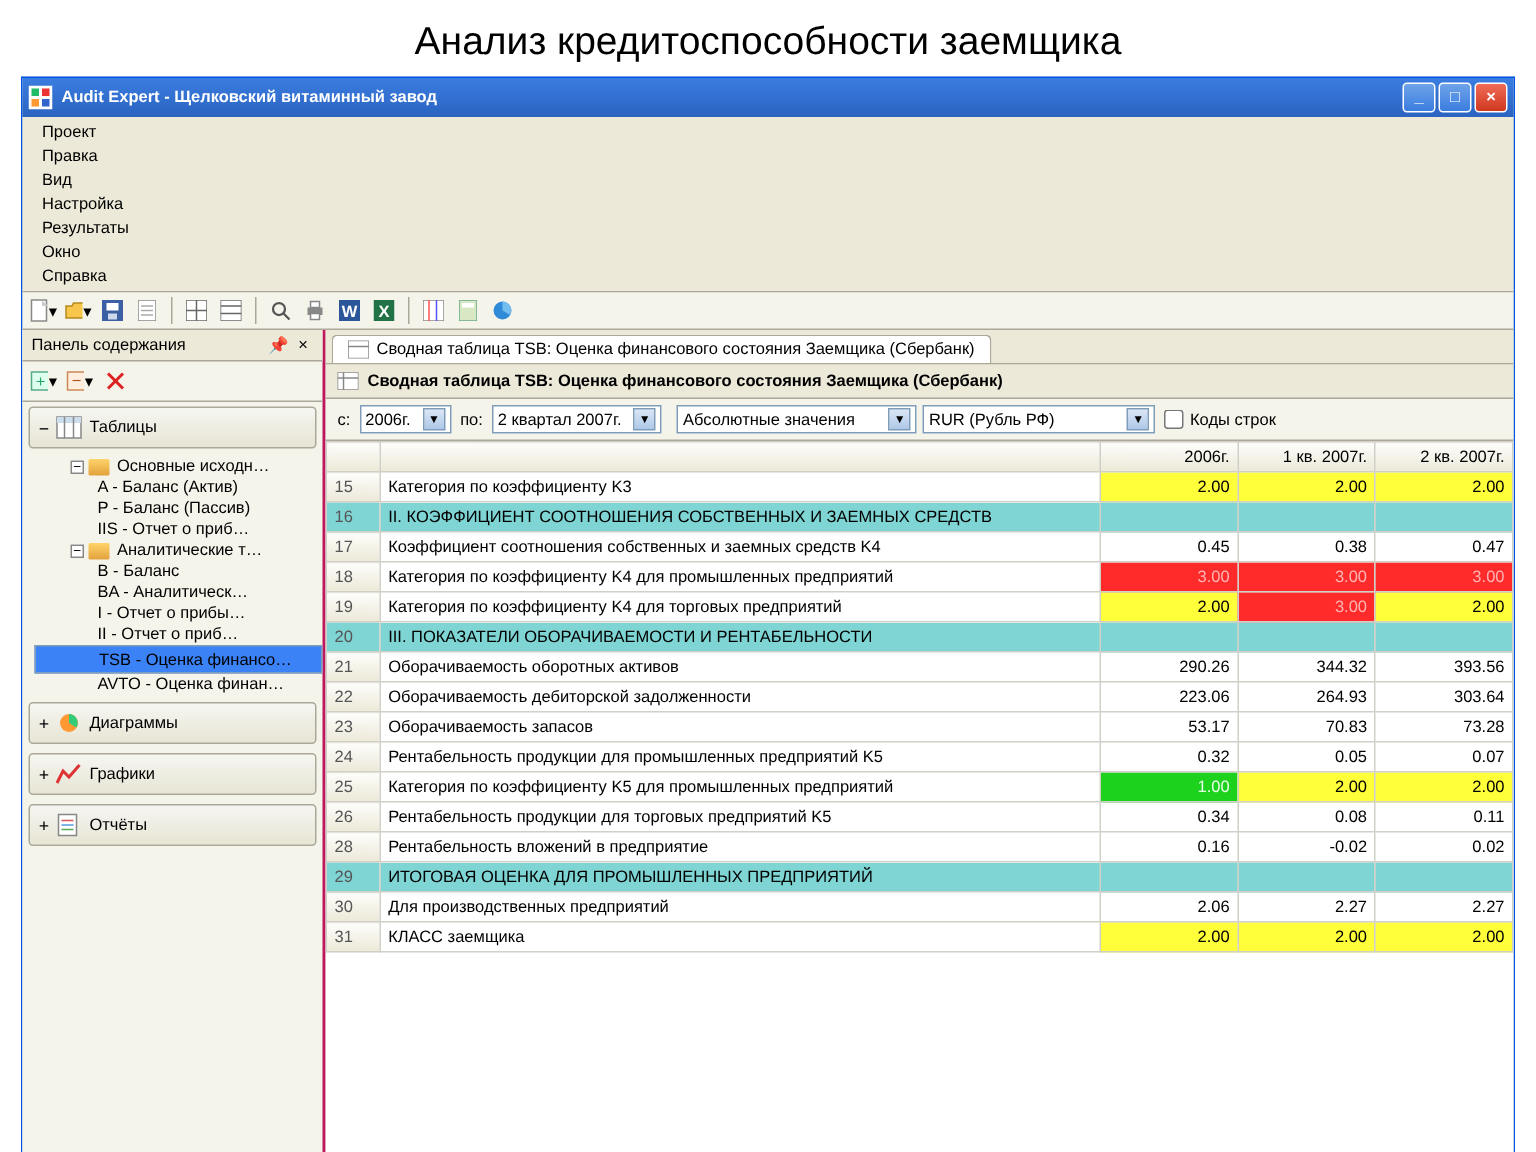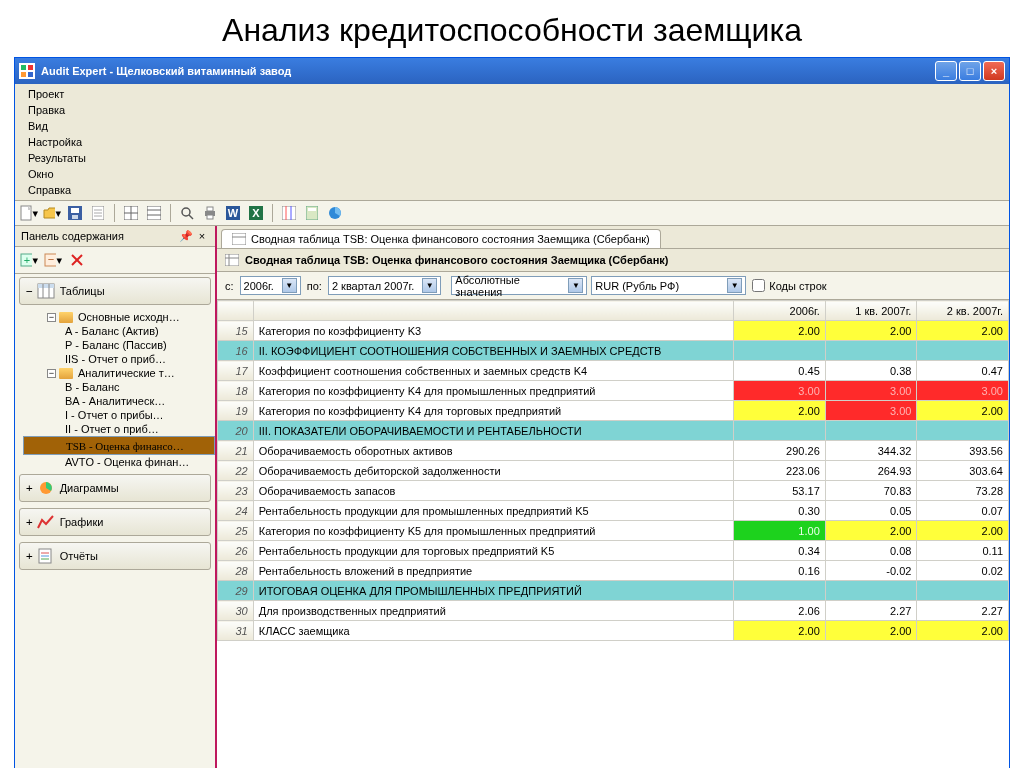--- a/index.html
+++ b/index.html
@@ -1,17 +1,17 @@
 <!DOCTYPE html>
 <html><head>
 <meta charset="utf-8">
 <style>
 * { box-sizing: border-box; margin: 0; padding: 0; font-family: Tahoma, Arial, sans-serif; font-size: 11px; }
 body { background: #fff; width: 1024px; height: 768px; overflow: hidden; }
-.page-title { text-align: center; font-size: 32px; padding: 12px 0 8px; color: #000; }
+.page-title { text-align: center; font-size: 26px; padding: 12px 0 8px; color: #000; }
 .window { margin: 0 14px; border: 1px solid #0054e3; background: #ece9d8; }
 .titlebar { background: linear-gradient(to bottom, #3a7de0, #2b63c0); height: 26px; display: flex; align-items: center; padding: 0 4px; color: #fff; font-weight: bold; font-size: 12px; text-align: right; }
 .titlebar .app-icon { width: 16px; height: 16px; margin-right: 6px; display: inline-block; }
 .titlebar .spacer { flex: 1; }
 .win-btn { width: 22px; height: 20px; margin-left: 2px; border: 1px solid #fff; background: linear-gradient(#6fa3e8,#3a7de0); border-radius: 3px; display: flex; align-items: center; justify-content: center; color: #fff; font-weight: bold; cursor: pointer; }
 .win-btn.close { background: linear-gradient(#f16b55,#d03820); }
 .menubar { background: #ece9d8; display: flex; padding: 2px 4px; border-bottom: 1px solid #aca899; flex-direction: column; }
 .menubar div { padding: 2px 9px; cursor: pointer; }
 .toolbar { background: #f5f4ea; display: flex; align-items: center; padding: 2px 4px; border-bottom: 1px solid #aca899; gap: 3px; }
 .tb-icon { width: 20px; height: 20px; display: flex; align-items: center; justify-content: center; border: 1px solid transparent; cursor: pointer; border-radius: 2px; }
@@ -22,38 +22,38 @@
 .panel-hdr .spacer { flex: 1; }
 .panel-hdr .pin, .panel-hdr .x { width: 14px; height: 14px; display: flex; align-items: center; justify-content: center; cursor: pointer; margin-left: 2px; }
 .mini-toolbar { padding: 3px 4px; border-bottom: 1px solid #aca899; display: flex; gap: 4px; align-items: center; }
 .accordion-btn { display: flex; align-items: center; padding: 5px 6px; background: linear-gradient(#f6f6f2,#e7e5d4); border: 1px solid #aca899; border-radius: 3px; margin: 3px 4px; cursor: pointer; }
 .accordion-btn .exp { margin-right: 4px; font-family: monospace; }
 .accordion-btn .ic { width: 18px; height: 16px; margin-right: 5px; }
 .tree { padding: 2px 0 2px 8px; overflow-y: auto; flex: 0 0 auto; }
 .tree-node { display: flex; align-items: center; padding: 1px 2px; cursor: pointer; white-space: nowrap; overflow: hidden; text-overflow: ellipsis; }
 .tree-node.child { padding-left: 24px; }
 .tree-node.grandchild { padding-left: 42px; }
-.tree-node.sel { background: #a16207; font-family: Liberation Serif, serif; }
+.tree-node.sel { background: #3b82f6; }
 .tree-node .fld { width: 14px; height: 11px; background: linear-gradient(#ffd36b,#e3a23c); border-radius: 1px; margin-right: 5px; flex-shrink: 0; }
 .tree-node .exp { width: 9px; height: 9px; border: 1px solid #888; background: #fff; display: inline-flex; align-items: center; justify-content: center; font-size: 9px; line-height: 1; margin-right: 3px; flex-shrink: 0; }
 .content { flex: 1; display: flex; flex-direction: column; overflow: hidden; }
 .tab-strip { display: flex; padding: 3px 4px 0; background: #ece9d8; border-bottom: 1px solid #aca899; }
 .tab { padding: 3px 10px; background: #fff; border: 1px solid #aca899; border-bottom: none; border-radius: 4px 4px 0 0; display: flex; align-items: center; gap: 5px; cursor: pointer; }
 .doc-title { padding: 5px 8px; background: #ece9d8; border-bottom: 1px solid #aca899; font-weight: bold; display: flex; align-items: center; gap: 6px; }
 .filters { display: flex; align-items: center; padding: 4px 6px; gap: 4px; background: #f5f4ea; border-bottom: 1px solid #aca899; }
 .filters label { margin: 0 2px; }
 .sel { border: 1px solid #7f9db9; background: #fff; padding: 1px 3px; height: 19px; display: flex; align-items: center; }
 .sel .arrow { margin-left: 8px; background: linear-gradient(#dbe6f6,#aec8e8); border: 1px solid #7f9db9; width: 15px; height: 15px; display: flex; align-items: center; justify-content: center; font-size: 8px; }
 .chk { margin-left: 8px; display: flex; align-items: center; gap: 4px; }
 .chk input { width: 13px; height: 13px; }
 .grid-wrap { flex: 1; overflow: auto; background: #fff; }
 table { border-collapse: collapse; width: 100%; }
 th, td { border: 1px solid #d0cfc8; padding: 2px 5px; height: 20px; white-space: nowrap; }
 th { background: linear-gradient(#fdfdfb,#ece9d8); font-weight: normal; text-align: center; }
-.row-num { background: linear-gradient(#fdfdfb,#ece9d8); text-align: right; width: 32px; color: #555; font-style: italic; }
+.row-num { background: linear-gradient(#fdfdfb,#ece9d8); text-align: left; width: 32px; color: #555; }
 .name-cell { width: 430px; overflow: hidden; text-overflow: ellipsis; }
 .val { text-align: right; width: 82px; }
 .hdr-row td { background: #7fd4d4; }
 .y { background: #ffff3a !important; margin-left: 40px; }
 .r { background: #ff2a2a !important; color: #ffb3b3; }
 .g { background: #1dd21d !important; color: #eaffea; padding-left: 33px; }
 .statusbar { display: flex; justify-content: flex-start; padding: 2px 4px; border-top: 1px solid #aca899; background: #ece9d8; }
 .status-cell { border: 1px solid #aca899; background: #fff; padding: 2px 10px; }
 svg { display: block; }
 </style>
@@ -295,21 +295,21 @@
         <label>с:</label>
         <div class="sel">
             <span>2006г.</span>
             <span class="arrow">▼</span>
           </div>
         <label>по:</label>
         <div class="sel">
             <span>2 квартал 2007г.</span>
             <span class="arrow">▼</span>
           </div>
-        <div class="sel" style="margin-left:6px;width:136px">
+        <div class="sel" style="margin-left:6px;width:160px">
             <span>Абсолютные значения</span>
             <span class="arrow" style="margin-left:auto">▼</span>
           </div>
         <div class="sel" style="width:155px">
             <span>RUR (Рубль РФ)</span>
             <span class="arrow" style="margin-left:auto">▼</span>
           </div>
         <label class="chk">
             <input type="checkbox" style="">
             <span>Коды строк</span>
@@ -387,21 +387,21 @@
               <tr>
                 <td class="row-num">23</td>
                 <td class="name-cell">Оборачиваемость запасов</td>
                 <td class="val">53.17</td>
                 <td class="val">70.83</td>
                 <td class="val">73.28</td>
               </tr>
               <tr>
                 <td class="row-num">24</td>
                 <td class="name-cell">Рентабельность продукции для промышленных предприятий K5</td>
-                <td class="val">0.30</td>
+                <td class="val">0.32</td>
                 <td class="val">0.05</td>
                 <td class="val">0.07</td>
               </tr>
               <tr>
                 <td class="row-num">25</td>
                 <td class="name-cell">Категория по коэффициенту K5 для промышленных предприятий</td>
                 <td class="val g">1.00</td>
                 <td class="val y">2.00</td>
                 <td class="val y">2.00</td>
               </tr>

